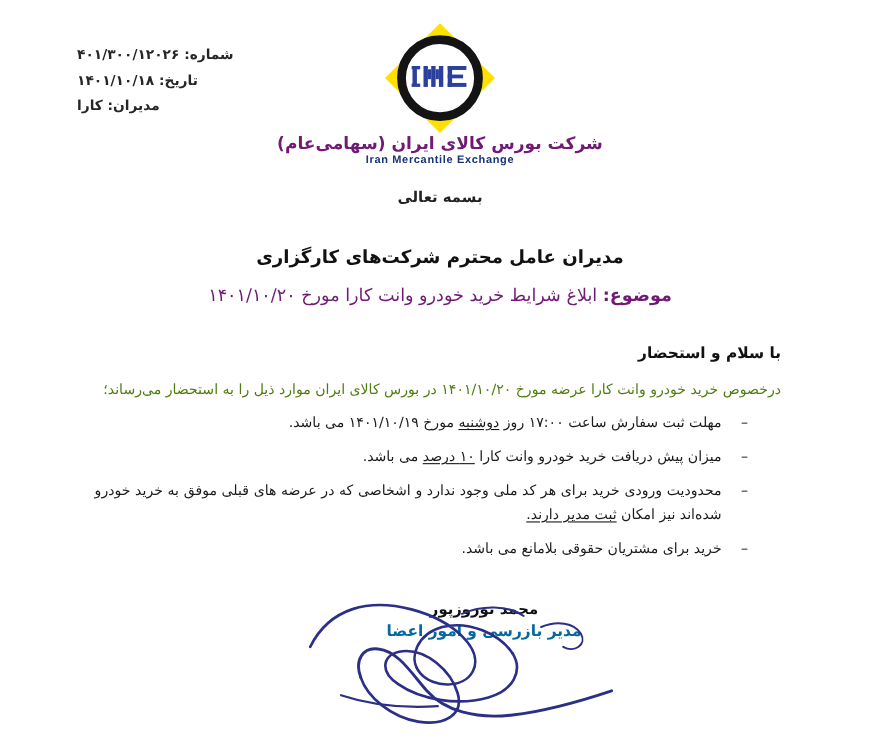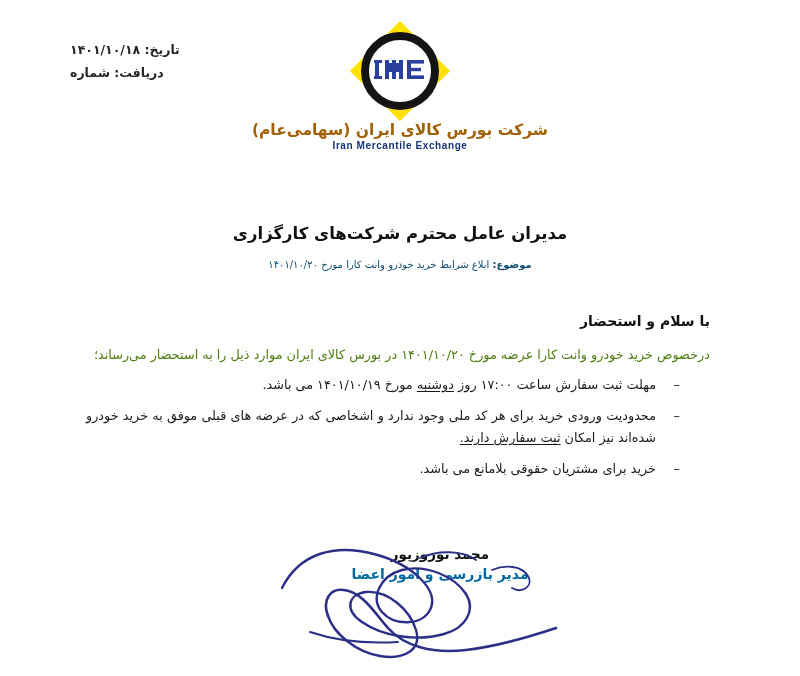--- a/index.html
+++ b/index.html
@@ -81,21 +81,21 @@
     display: flex;
     align-items: center;
     justify-content: center;
   }
   .ime-text svg { display: block; }
 
   .org-fa {
     margin-top: 7px;
     font-size: 15.5px;
     font-weight: 700;
-    color: #a16207;
+    color: #701a75;
     white-space: nowrap;
     letter-spacing: 0;
   }
   .org-en {
     margin-top: 1px;
     font-size: 10px;
     font-weight: 600;
     color: #16347a;
     letter-spacing: .6px;
     font-family: "Liberation Sans", sans-serif;
@@ -123,22 +123,22 @@
     color: #111;
     letter-spacing: .2px;
   }
 
   .subject {
     position: absolute;
     top: 259px;
     right: 90px;
     left: 90px;
     text-align: center;
-    font-size: 10px;
-    color: #0c4a6e;
+    font-size: 16px;
+    color: #701a75;
   }
   .subject .lbl { font-weight: 700; }
 
   .salutation {
     position: absolute;
     top: 313px;
     right: 90px;
     font-size: 14px;
     font-weight: 700;
     color: #111;
@@ -213,26 +213,30 @@
     pointer-events: none;
   }
 </style>
 </head>
 <body>
 
 <div id="page">
 
   <div class="meta-block">
     <span class="meta-row">
+      <span class="meta-label">شماره:</span>
+      <span class="meta-value">۴۰۱/۳۰۰/۱۲۰۲۶</span>
+    </span>
+    <span class="meta-row">
       <span class="meta-label">تاریخ:</span>
       <span class="meta-value">۱۴۰۱/۱۰/۱۸</span>
     </span>
     <span class="meta-row">
-      <span class="meta-label">دریافت:</span>
-      <span class="meta-value">شماره</span>
+      <span class="meta-label">مدیران:</span>
+      <span class="meta-value">کارا</span>
     </span>
   </div>
 
   <div class="logo-wrap">
     <div class="logo-mark">
       <div class="star top"></div>
       <div class="star bottom"></div>
       <div class="star left"></div>
       <div class="star right"></div>
       <div class="ring"></div>
@@ -252,38 +256,42 @@
             <rect x="33" y="9.8" width="14" height="3.4"></rect>
             <rect x="33" y="17.4" width="17" height="3.6"></rect>
           </g>
         </svg>
       </div>
     </div>
     <div class="org-fa">شرکت بورس کالای ایران (سهامی‌عام)</div>
     <div class="org-en">Iran Mercantile Exchange</div>
   </div>
 
+  <div class="basmala">بسمه تعالی</div>
 
   <div class="recipient">مدیران عامل محترم شرکت‌های کارگزاری</div>
 
   <div class="subject">
     <span class="lbl">موضوع:</span>
     <span>ابلاغ شرایط خرید خودرو وانت کارا مورخ ۱۴۰۱/۱۰/۲۰</span>
   </div>
 
   <div class="salutation">با سلام و استحضار</div>
 
   <div class="intro">درخصوص خرید خودرو وانت کارا عرضه مورخ ۱۴۰۱/۱۰/۲۰ در بورس کالای ایران موارد ذیل را به استحضار می‌رساند؛</div>
 
   <ul class="bullets">
     <li>
       <span>مهلت ثبت سفارش ساعت ۱۷:۰۰ روز </span><span class="u">دوشنبه</span><span> مورخ ۱۴۰۱/۱۰/۱۹ می باشد.</span>
     </li>
     <li>
-      <span>محدودیت ورودی خرید برای هر کد ملی وجود ندارد و اشخاصی که در عرضه های قبلی موفق به خرید خودرو شده‌اند نیز امکان </span><span class="u">ثبت سفارش دارند.</span><span></span>
+      <span>میزان پیش دریافت خرید خودرو وانت کارا </span><span class="u">۱۰ درصد</span><span> می باشد.</span>
+    </li>
+    <li>
+      <span>محدودیت ورودی خرید برای هر کد ملی وجود ندارد و اشخاصی که در عرضه های قبلی موفق به خرید خودرو شده‌اند نیز امکان </span><span class="u">ثبت مدیر دارند.</span><span></span>
     </li>
     <li>
       <span>خرید برای مشتریان حقوقی بلامانع می باشد.</span><span class="u"></span><span></span>
     </li>
   </ul>
 
   <div class="sign-block">
     <div class="sign-name">محمد نوروزپور</div>
     <div class="sign-title">مدیر بازرسی و امور اعضا</div>
   </div>

